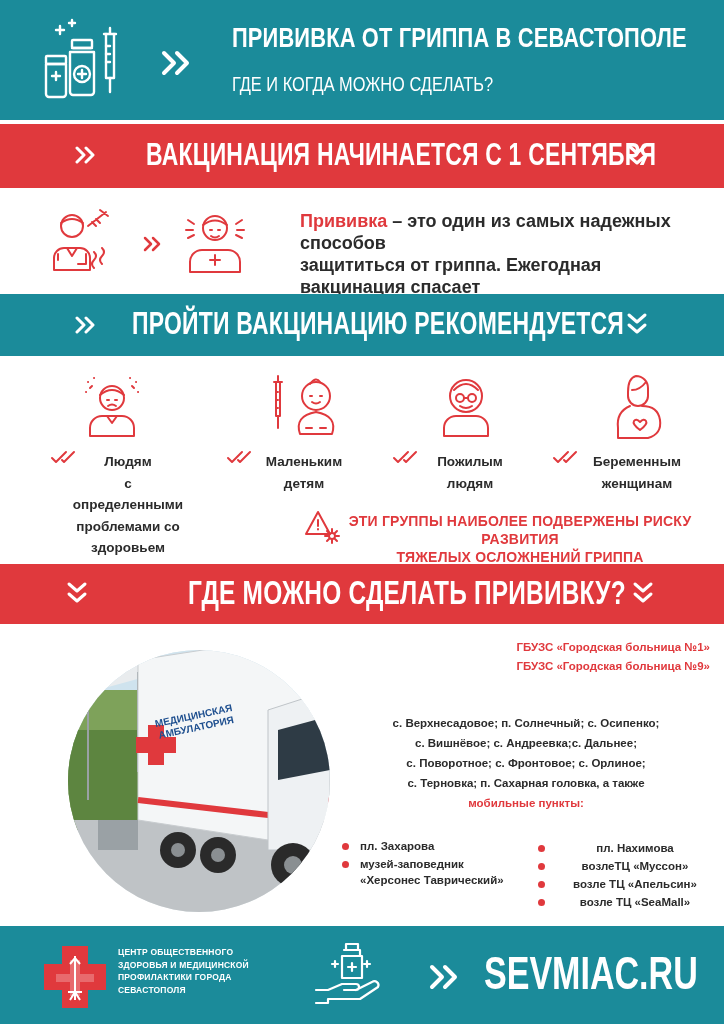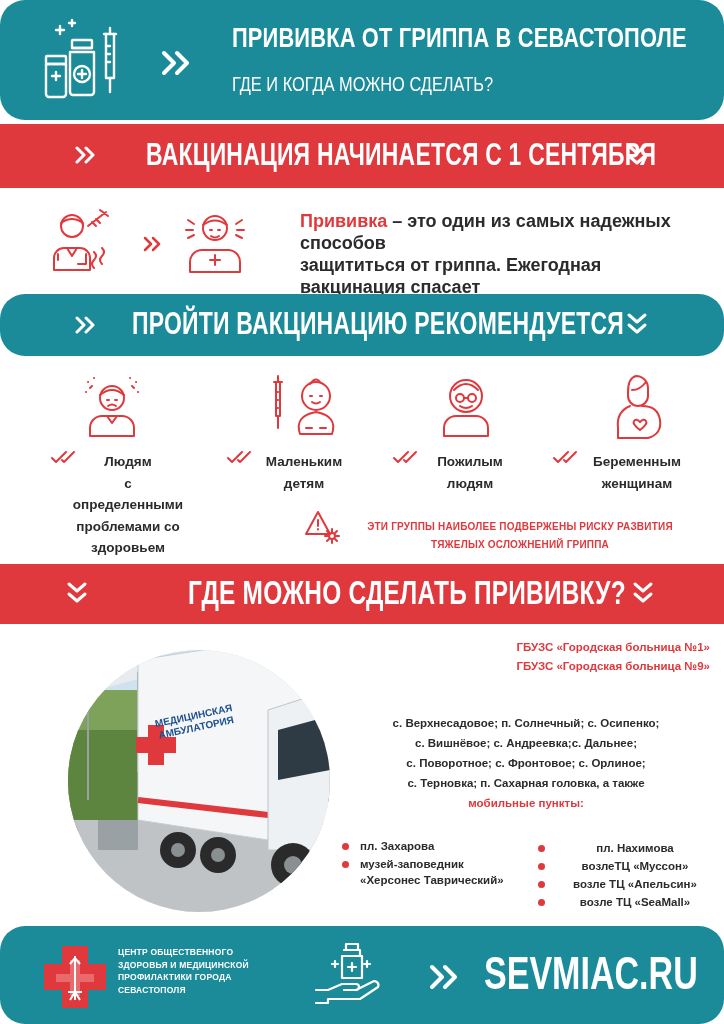--- a/index.html
+++ b/index.html
@@ -2,21 +2,21 @@
 <html><head>
 <meta charset="utf-8">
 <style>
   html, body { margin: 0; padding: 0; }
   body {
     width: 724px; height: 1024px; position: relative; overflow: hidden;
     background: #ffffff;
     font-family: "Liberation Sans", "DejaVu Sans", sans-serif;
   }
   .abs { position: absolute; }
-  .teal { background: #1b8b9a; border-radius: 25px; }
+  .teal { background: #1b8b9a; }
   .red { background: #e0393d; }
   .white-text { color: #ffffff; }
   .band-title {
     position: absolute; color: #fff; font-weight: bold; white-space: nowrap;
     letter-spacing: 0.3px;
   }
   .chev { position: absolute; }
   .body-text { color: #2b2b2b; font-weight: bold; font-size: 18px; line-height: 22px; }
   .red-text { color: #e0393d; }
   .group-label {
@@ -187,21 +187,21 @@
   <div>Беременным</div>
   <div>женщинам</div>
 </div>
 
 <svg class="abs" style="left:304px;top:508px;" width="36" height="36" viewBox="0 0 36 36" fill="none" stroke="#e0393d" stroke-width="2" stroke-linecap="round" stroke-linejoin="round">
   <path d="M14 4 l12 22 h-24 z"></path>
   <path d="M14 12 v6 M14 21 v0.5"></path>
   <circle cx="28" cy="28" r="3"></circle>
   <path d="M28 21 v3 M28 32 v3 M21 28 h3 M32 28 h3 M23 23 l2 2 M31 31 l2 2 M33 23 l-2 2 M23 33 l2 -2"></path>
 </svg>
-<div class="abs" style="left:340px;top:512px;width:360px;text-align:center;color:#e0393d;font-weight:bold;font-size:10px;line-height:18px;letter-spacing:0.2px;margin-top:6px;">
+<div class="abs" style="left:340px;top:512px;width:360px;text-align:center;color:#e0393d;font-weight:bold;font-size:14px;line-height:18px;letter-spacing:0.2px;">
   <div>ЭТИ ГРУППЫ НАИБОЛЕЕ ПОДВЕРЖЕНЫ РИСКУ РАЗВИТИЯ</div>
   <div>ТЯЖЕЛЫХ ОСЛОЖНЕНИЙ ГРИППА</div>
 </div>
 
 <div class="abs red" style="left:0;top:564px;width:724px;height:60px;">
   <svg class="chev" style="left:66px;top:16px;" width="22" height="26" viewBox="0 0 22 26" fill="none" stroke="#fff" stroke-width="3" stroke-linecap="round" stroke-linejoin="round">
     <path d="M3 4 l8 7 l8 -7"></path>
       <path d="M3 14 l8 7 l8 -7"></path>
   </svg>
   <div class="band-title" style="left:188px;top:10px;font-size:33px;transform:scaleX(0.74);transform-origin:left center;">ГДЕ МОЖНО СДЕЛАТЬ ПРИВИВКУ?</div>

